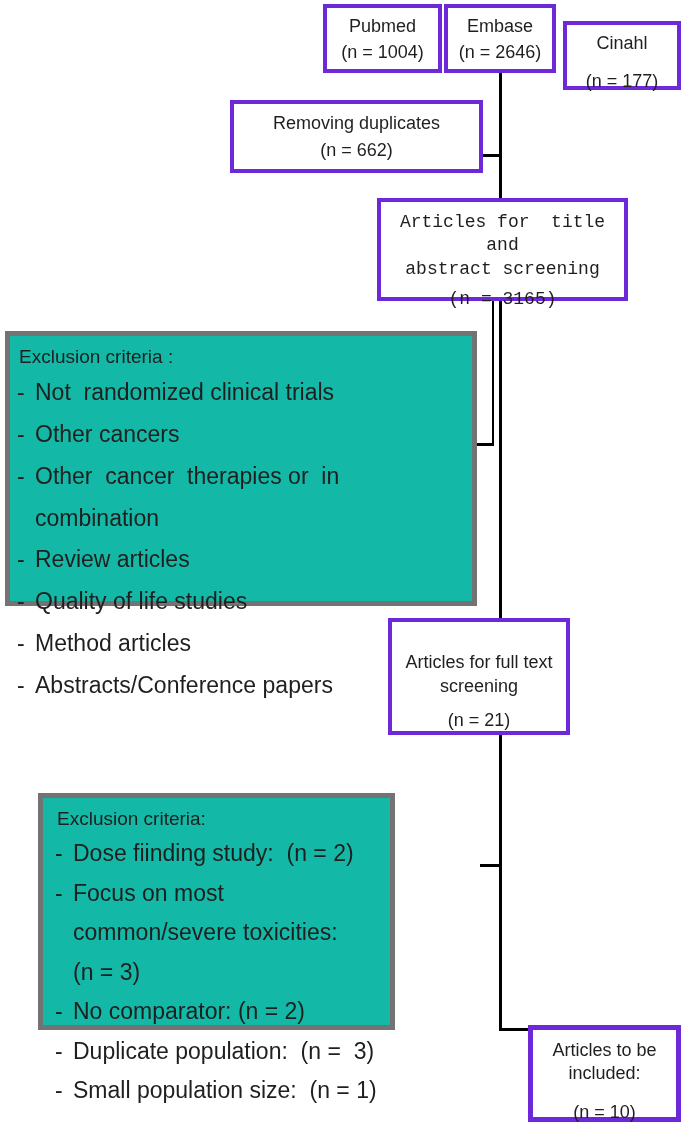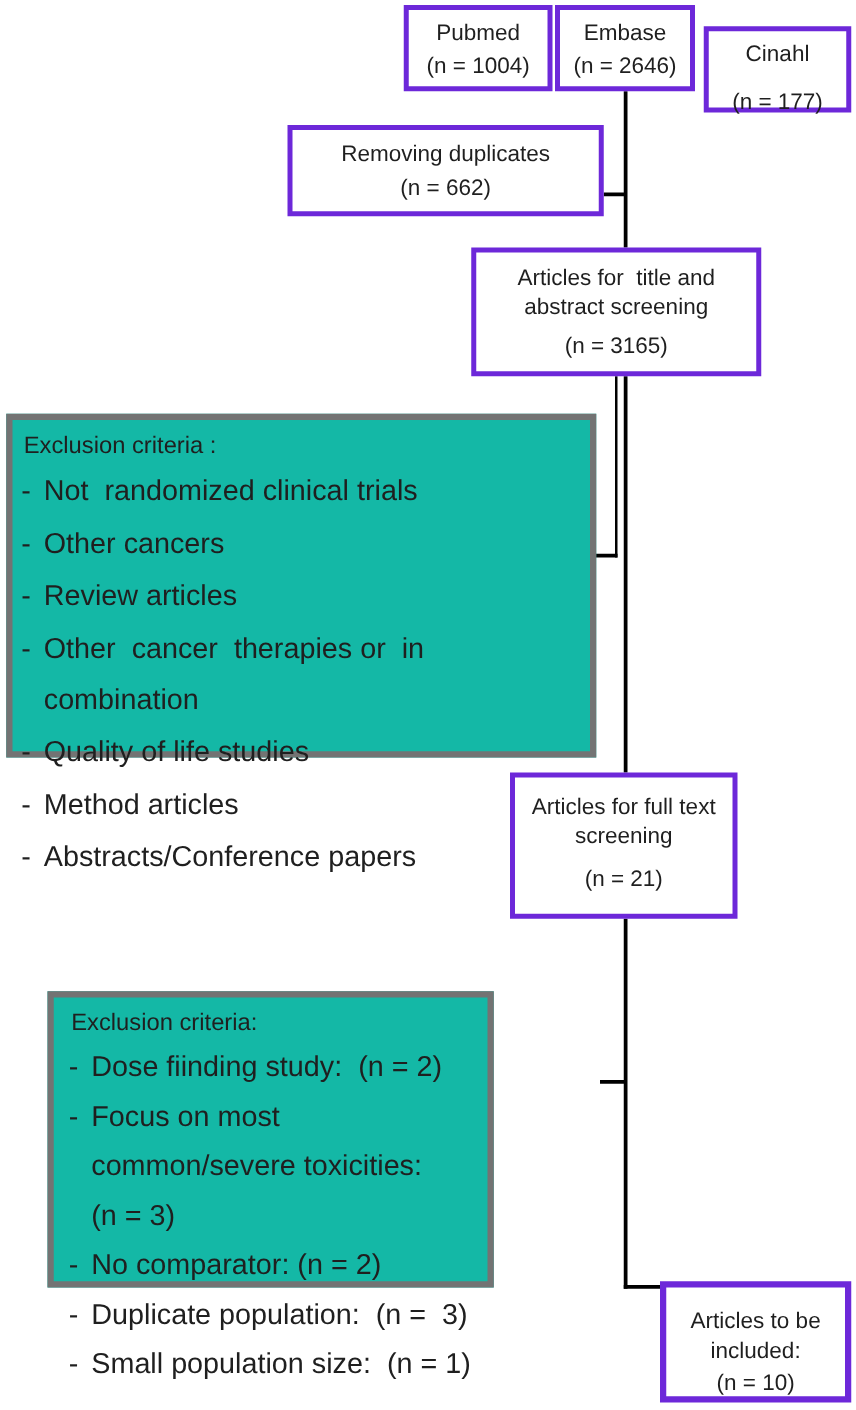--- a/index.html
+++ b/index.html
@@ -98,56 +98,56 @@
   <div class="box src-box" style="left:563px; top:21px; width:118px; height:69px;">
     <div class="box-title">Cinahl</div>
     <div class="box-count" style="margin-top:16px;">(n = 177)</div>
   </div>
 
   <div class="box" style="left:230px; top:100px; width:253px; height:73px; padding-top:8px;">
     <div class="box-title">Removing duplicates</div>
     <div class="box-count" style="margin-top:5px;">(n = 662)</div>
   </div>
 
-  <div class="box" style="left:377px; top:198px; width:232px; height:103px; padding-top:9px;">
+  <div class="box" style="left:377px; top:198px; width:251px; height:103px; padding-top:9px;font-family:Liberation Mono, monospace;">
     <div class="box-title">Articles for  title and
 abstract screening</div>
     <div class="box-count">(n = 3165)</div>
   </div>
 
   <div class="crit-box" style="left:5px; top:331px; width:472px; height:275px;">
     <div class="crit-title">Exclusion criteria :</div>
     <ul class="crit-list">
       <li class="crit-item">Not  randomized clinical trials</li>
       <li class="crit-item">Other cancers</li>
+      <li class="crit-item">Other  cancer  therapies or  in  combination</li>
       <li class="crit-item">Review articles</li>
-      <li class="crit-item">Other  cancer  therapies or  in  combination</li>
       <li class="crit-item">Quality of life studies</li>
       <li class="crit-item">Method articles</li>
       <li class="crit-item">Abstracts/Conference papers</li>
     </ul>
   </div>
 
-  <div class="box" style="left:408px; top:618px; width:182px; height:117px; padding-top:12px;">
+  <div class="box" style="left:388px; top:618px; width:182px; height:117px; justify-content:flex-end;">
     <div class="box-title">Articles for full text
 screening</div>
     <div class="box-count" style="margin-top:12px;">(n = 21)</div>
   </div>
 
   <div class="crit-box" style="left:38px; top:793px; width:357px; height:237px;">
     <div class="crit-title" style="padding-left:14px;">Exclusion criteria:</div>
     <ul class="crit-list" style="padding-left:5px;">
       <li class="crit-item" style="line-height:1.72;">Dose fiinding study:  (n = 2)</li>
       <li class="crit-item" style="line-height:1.72;">Focus on most common/severe toxicities:
 (n = 3)</li>
       <li class="crit-item" style="line-height:1.72;">No comparator: (n = 2)</li>
       <li class="crit-item" style="line-height:1.72;">Duplicate population:  (n =  3)</li>
       <li class="crit-item" style="line-height:1.72;">Small population size:  (n = 1)</li>
     </ul>
   </div>
 
-  <div class="box thick" style="left:528px; top:1025px; width:153px; height:97px; padding-top:9px;justify-content:flex-end;">
+  <div class="box thick" style="left:528px; top:1025px; width:153px; height:97px; padding-top:9px;">
     <div class="box-title">Articles to be
 included:</div>
-    <div class="box-count" style="margin-top:4px;">(n = 10)</div>
+    <div class="box-count" style="margin-top:16px;">(n = 10)</div>
   </div>
 
 </div>
 
 </body></html>

